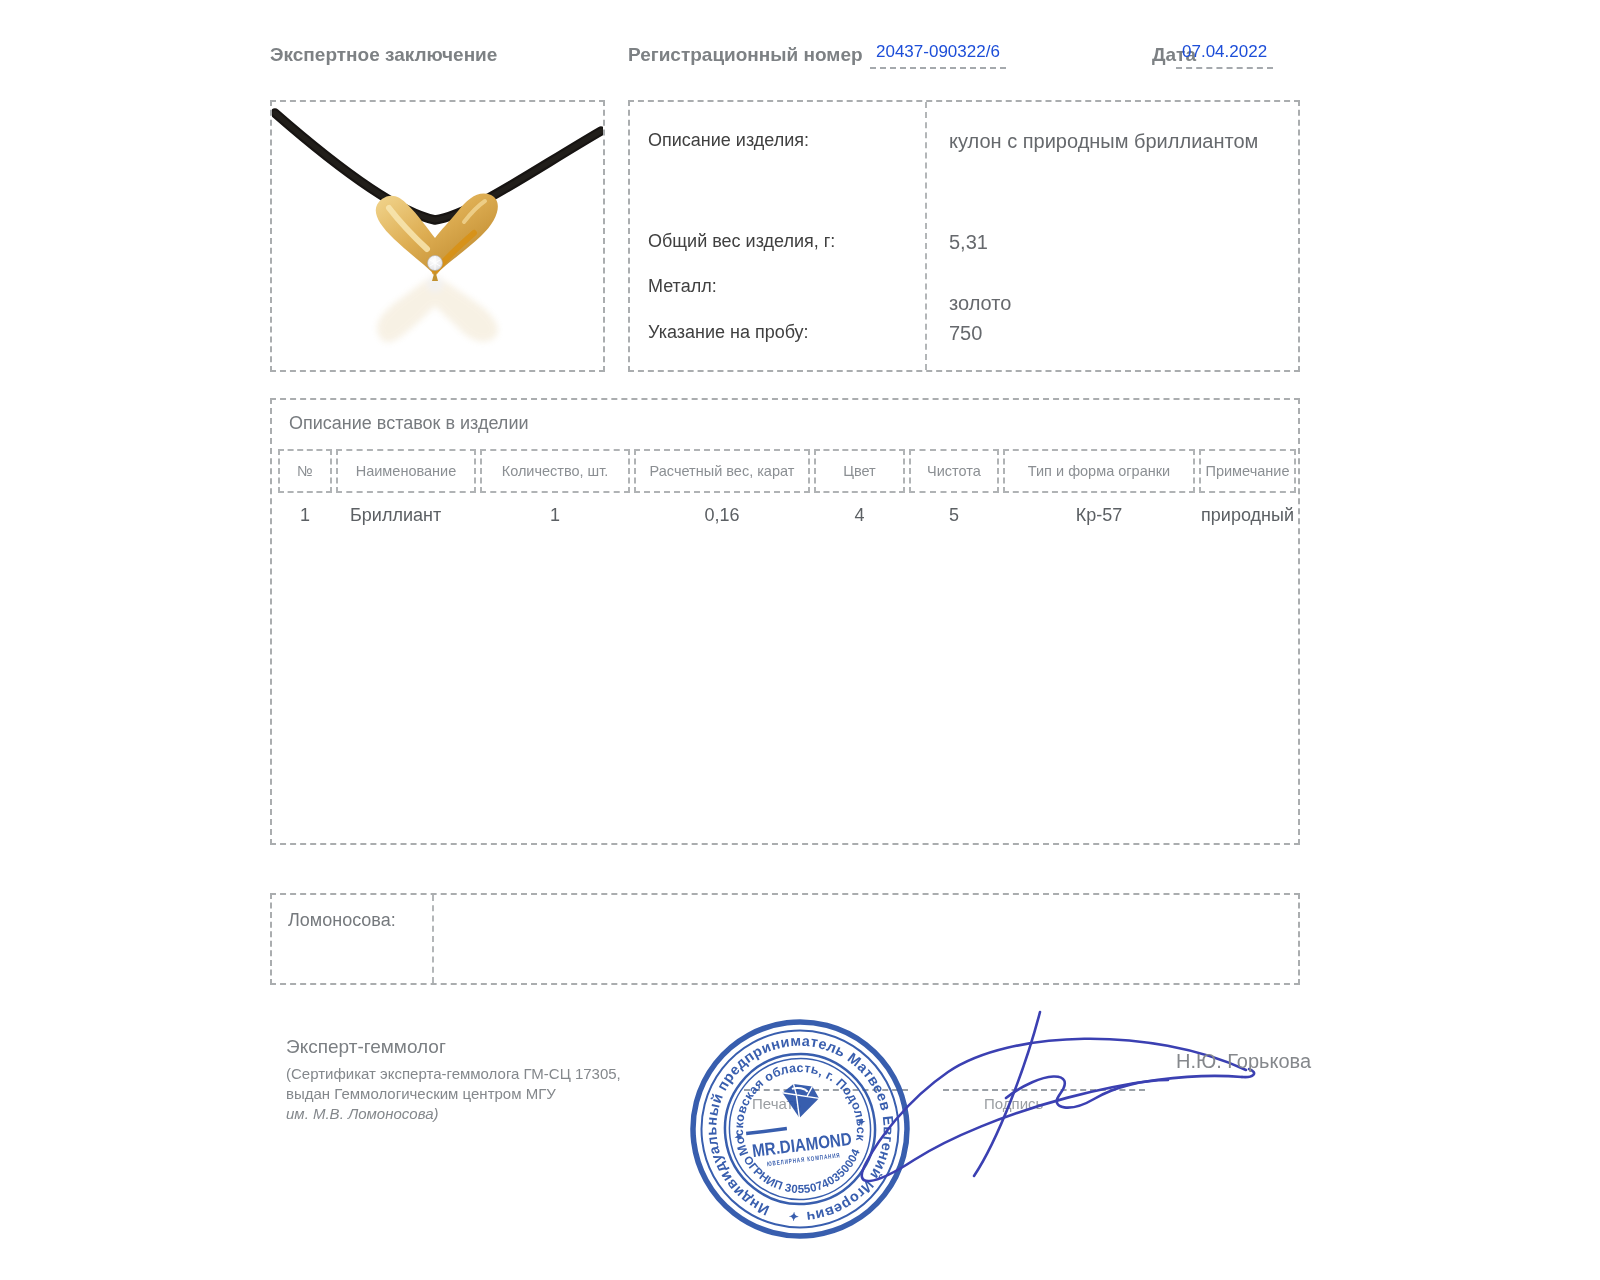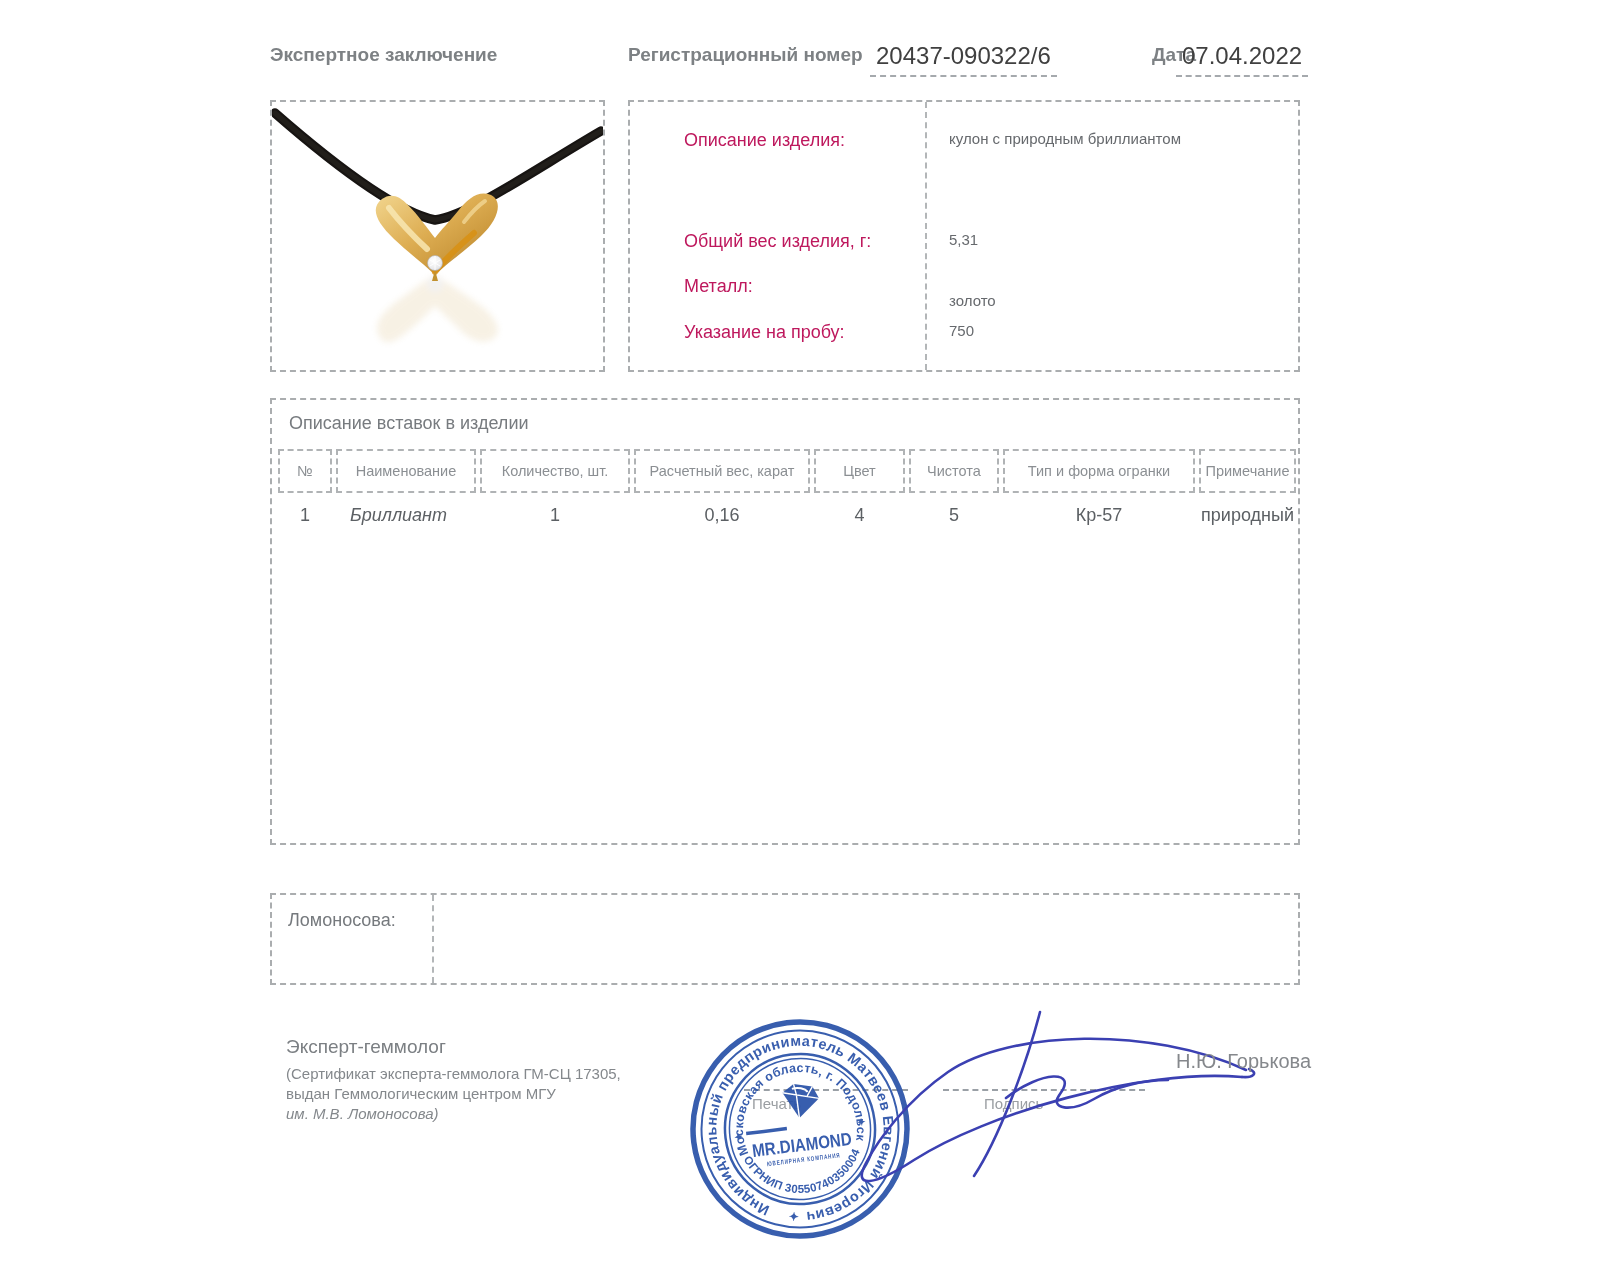--- a/index.html
+++ b/index.html
@@ -1,28 +1,28 @@
 <!DOCTYPE html>
 <html><head>
 <meta charset="utf-8">
 <style>
   html,body{margin:0;padding:0;background:#ffffff;}
   .page{position:relative;width:1600px;height:1280px;background:#ffffff;overflow:hidden;
         font-family:"Liberation Sans",sans-serif;}
   .abs{position:absolute;}
   
   .hdr-bold{font-size:19px;font-weight:700;color:#7d8184;white-space:nowrap;}
-  .hdr-val{font-size:24px;color:#404040;white-space:nowrap;border-bottom:2px dashed #a5a9ad;
+  .hdr-val{font-size:17px;color:#1d4ed8;white-space:nowrap;border-bottom:2px dashed #a5a9ad;
            padding:0 6px 5px 6px;}
   
   .dbox{border:2px dashed #aaadaf;box-sizing:border-box;background:#fff;}
   .vdivider{position:absolute;top:0;bottom:0;border-left:2px dashed #b3b6b8;}
   
-  .info-label{position:absolute;left:18px;font-size:18px;color:#be185d;white-space:nowrap;margin-left:36px;}
-  .info-value{position:absolute;left:319px;font-size:15px;color:#66696d;white-space:nowrap;text-align:right;}
+  .info-label{position:absolute;left:18px;font-size:18px;color:#404040;white-space:nowrap;}
+  .info-value{position:absolute;left:319px;font-size:20px;color:#66696d;white-space:nowrap;text-align:right;}
   
   .tbl-title{position:absolute;left:17px;top:13px;font-size:18px;color:#777b7f;}
   .th{position:absolute;top:49px;height:44px;border:2px dashed #b0b3b5;box-sizing:border-box;
       display:flex;align-items:center;justify-content:center;font-size:14.5px;color:#8b8f93;
       white-space:nowrap;}
   .td{position:absolute;top:96px;height:38px;display:flex;align-items:center;justify-content:center;
       font-size:18px;color:#5c6064;white-space:nowrap;}
   .td.left{justify-content:flex-start;padding-left:14px;}
   
   .comments-label{position:absolute;left:16px;top:15px;font-size:18px;color:#75797d;}
@@ -105,21 +105,21 @@
     <div class="th" style="left:6px;width:54px;">№</div>
     <div class="th" style="left:64px;width:140px;">Наименование</div>
     <div class="th" style="left:208px;width:150px;">Количество, шт.</div>
     <div class="th" style="left:362px;width:176px;">Расчетный вес, карат</div>
     <div class="th" style="left:542px;width:91px;">Цвет</div>
     <div class="th" style="left:637px;width:90px;">Чистота</div>
     <div class="th" style="left:731px;width:192px;">Тип и форма огранки</div>
     <div class="th" style="left:927px;width:97px;">Примечание</div>
 
     <div class="td" style="left:6px;width:54px;">1</div>
-    <div class="td left" style="left:64px;width:140px;font-style:italic;">Бриллиант</div>
+    <div class="td left" style="left:64px;width:140px;">Бриллиант</div>
     <div class="td" style="left:208px;width:150px;">1</div>
     <div class="td" style="left:362px;width:176px;">0,16</div>
     <div class="td" style="left:542px;width:91px;">4</div>
     <div class="td" style="left:637px;width:90px;">5</div>
     <div class="td" style="left:731px;width:192px;">Кр-57</div>
     <div class="td" style="left:927px;width:97px;">природный</div>
   </div>
 
   <div class="abs dbox" style="left:270px;top:893px;width:1030px;height:92px;">
     <div class="vdivider" style="left:160px;"></div>

